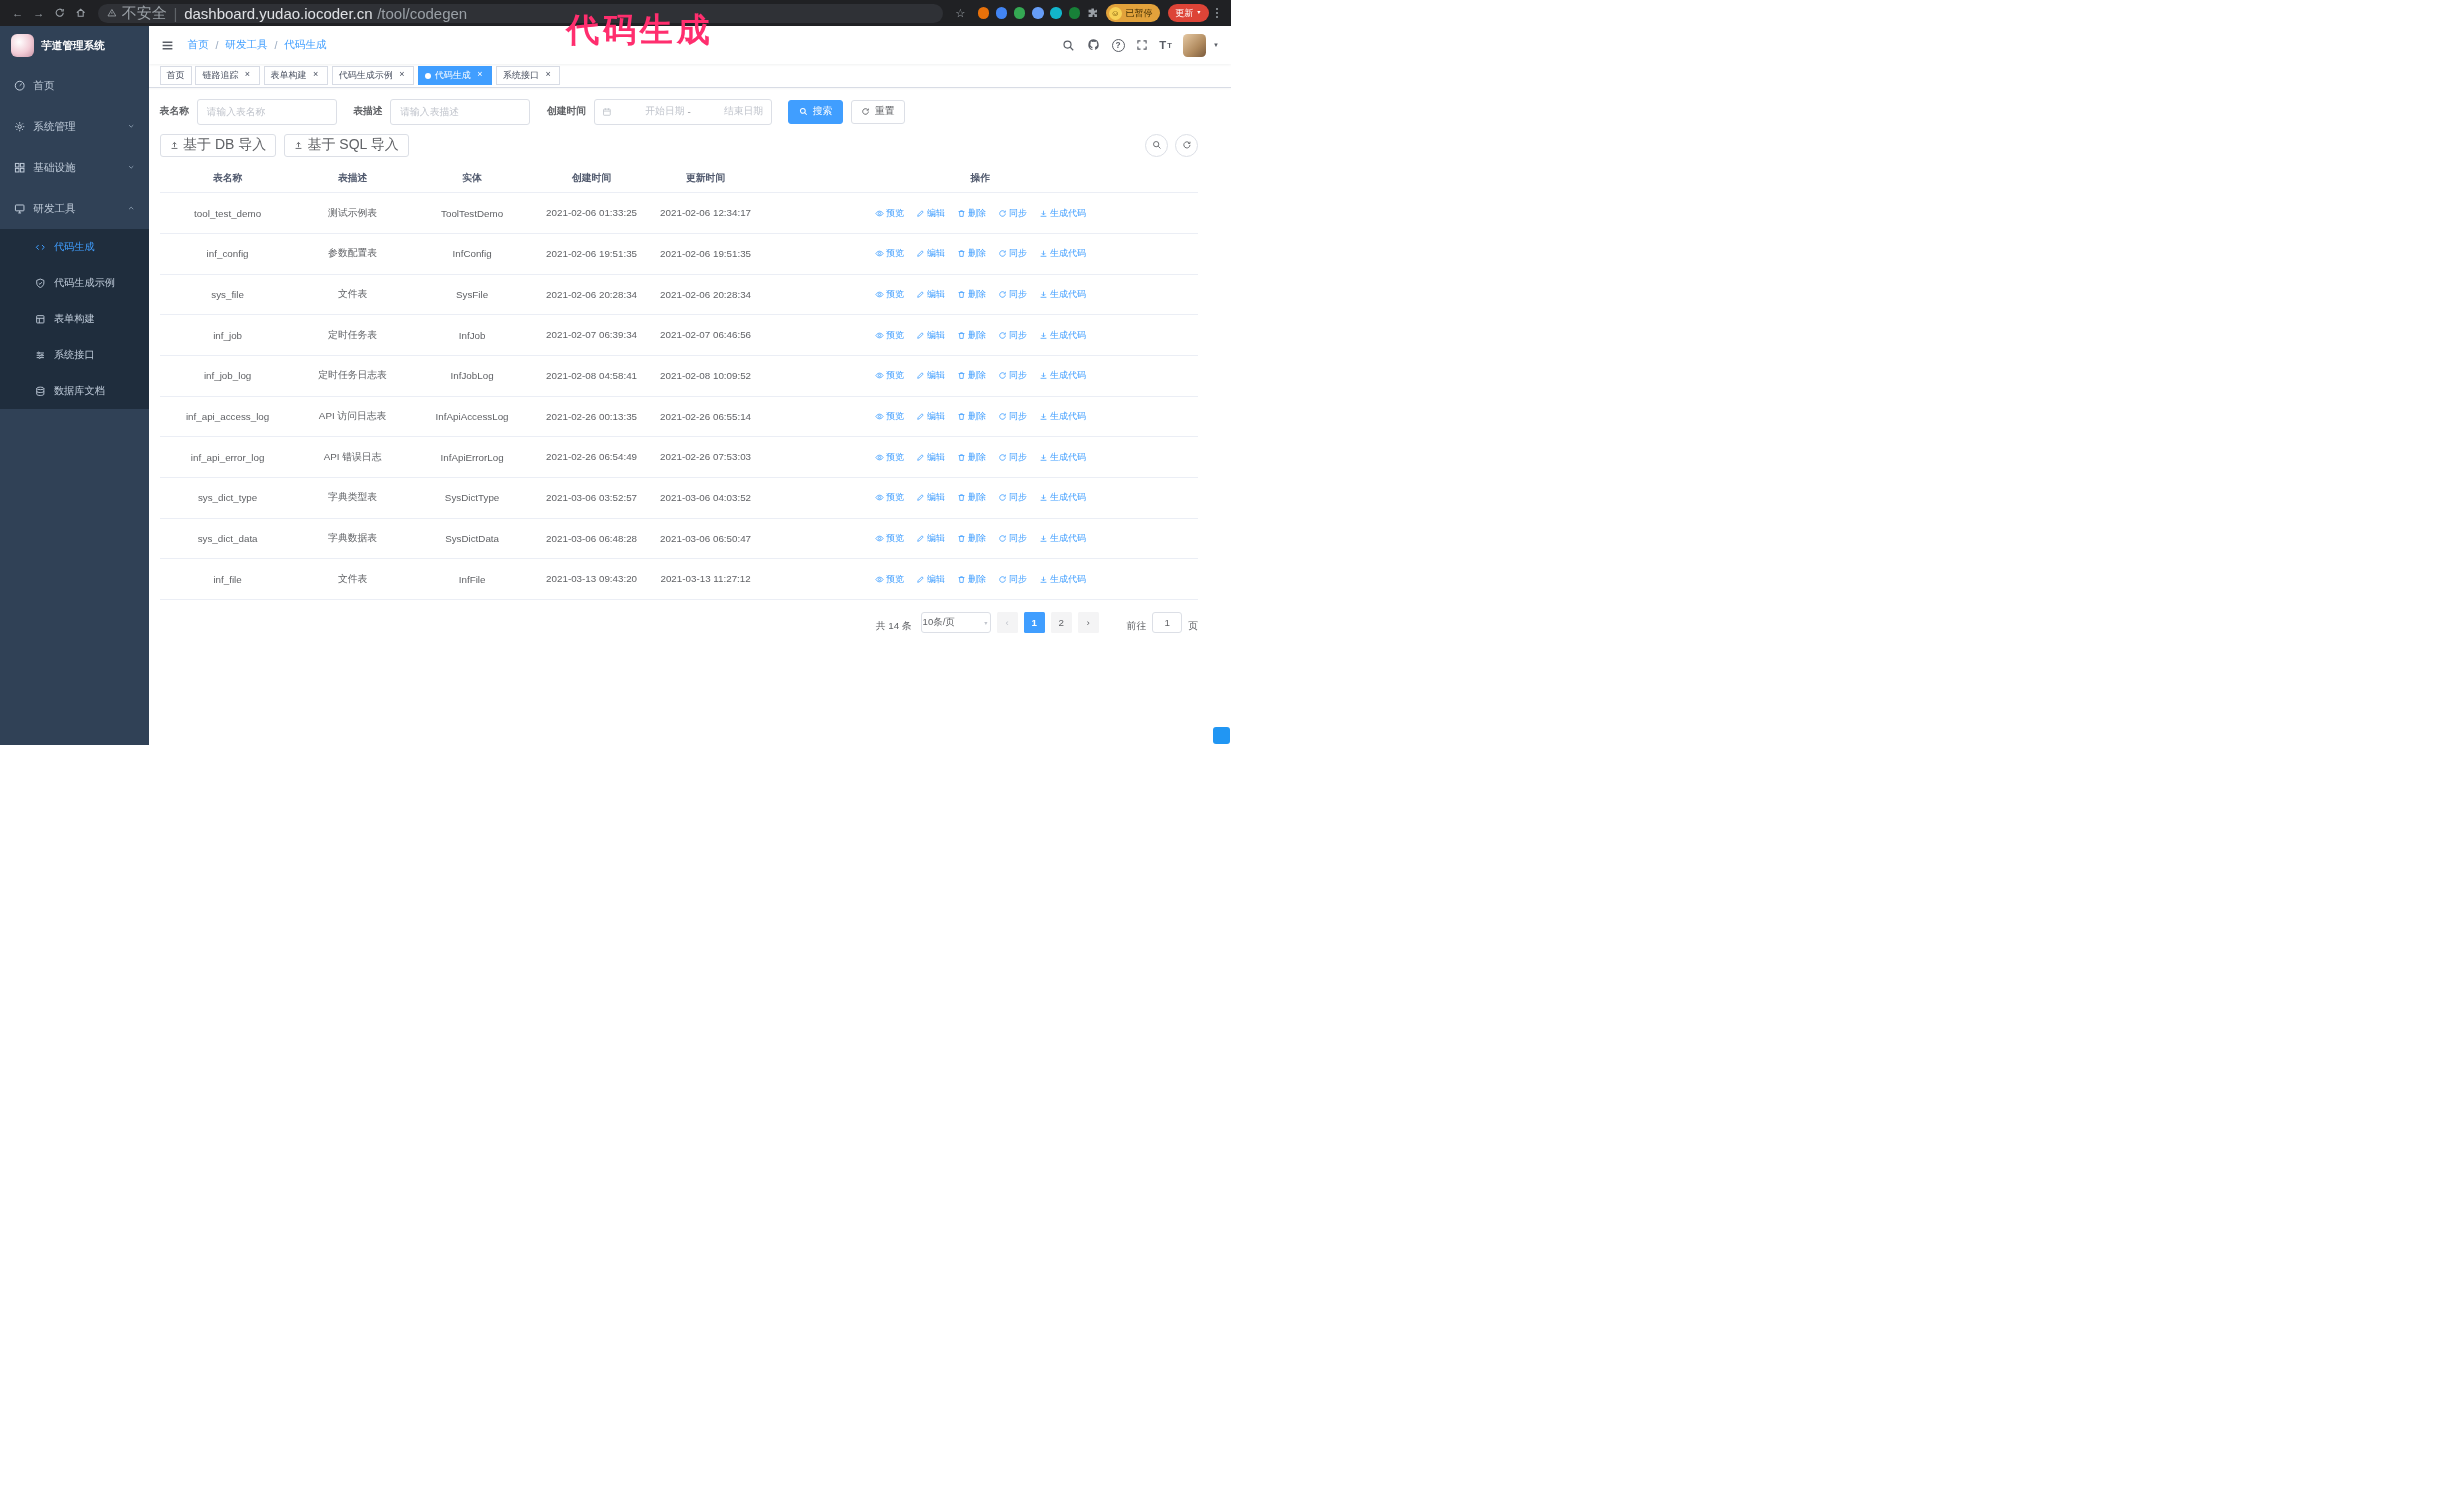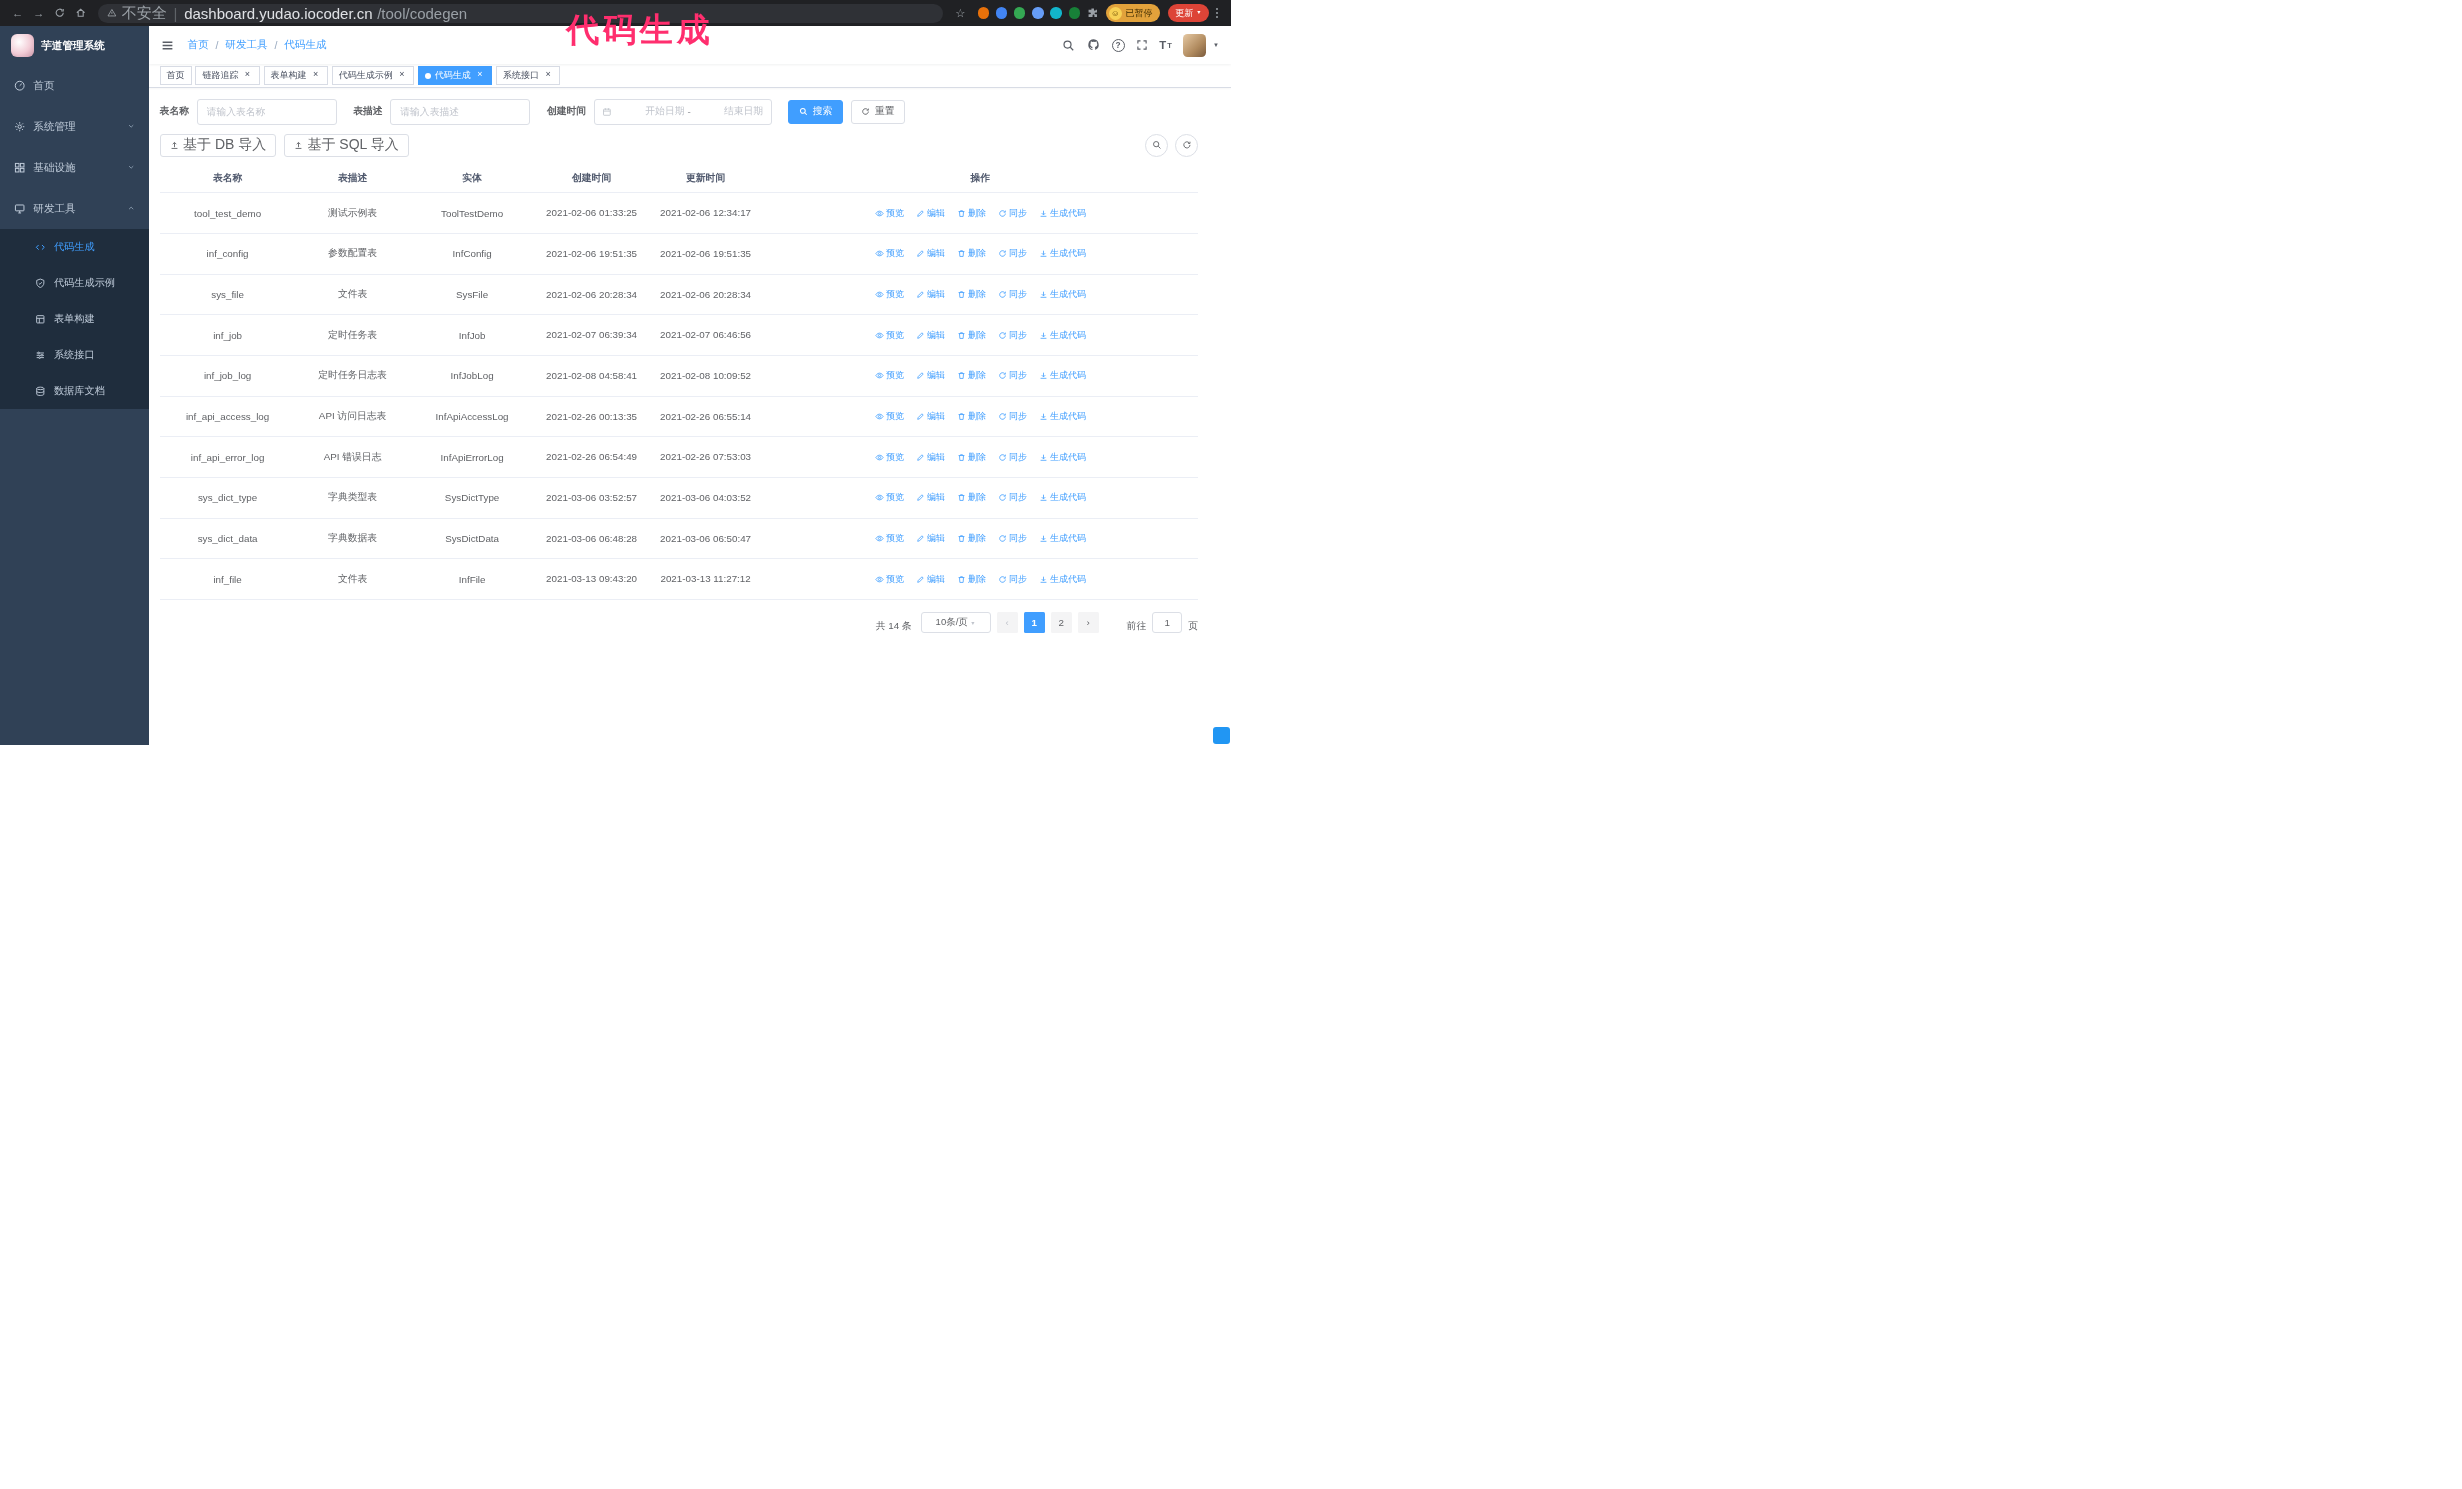--- a/index.html
+++ b/index.html
@@ -112,21 +112,21 @@
   td.c-time{word-break:break-all;line-height:1.6}
   td.c-actions{white-space:nowrap}
   .op-link{display:inline-flex;align-items:center;gap:2.3px;color:#409eff;font-size:9px;text-decoration:none;
            margin:0 4.5px;cursor:pointer;vertical-align:middle}
 
   
   .pagination{display:flex;align-items:flex-end;justify-content:flex-end;gap:6px;margin-top:12px;padding-bottom:12px;
               font-size:9.8px;color:#606266}
   .pg-total{margin-right:3px;white-space:nowrap}
   .pg-size{width:70px;height:21px;border:0.8px solid #dcdfe6;border-radius:3px;background:#fff;display:flex;
-           align-items:center;justify-content:space-between;padding:0 14px;font-size:9.5px;cursor:pointer}
+           align-items:center;justify-content:space-between;padding:0 1px;font-size:9.5px;cursor:pointer}
   .pg-caret{font-size:5.3px;color:#c0c4cc}
   .pg-btn{min-width:21px;height:21px;border-radius:1.5px;background:#f4f4f5;display:inline-flex;align-items:center;
           justify-content:center;font-size:9.8px;color:#606266;cursor:pointer;padding:0 3px}
   .pg-btn.disabled{color:#c0c4cc}
   .pg-btn.active{background:#409eff;color:#fff;font-weight:700}
   .pg-goto-label{margin-left:22px;white-space:nowrap}
   .pg-input{width:30px;height:21px;border:0.8px solid #dcdfe6;border-radius:3px;text-align:center;font-size:9.8px;color:#606266}
 
   .corner-widget{position:absolute;right:1.5px;bottom:1.5px;width:16.7px;height:16.7px;background:#2196f3;border-radius:3px;cursor:pointer}
 </style>

